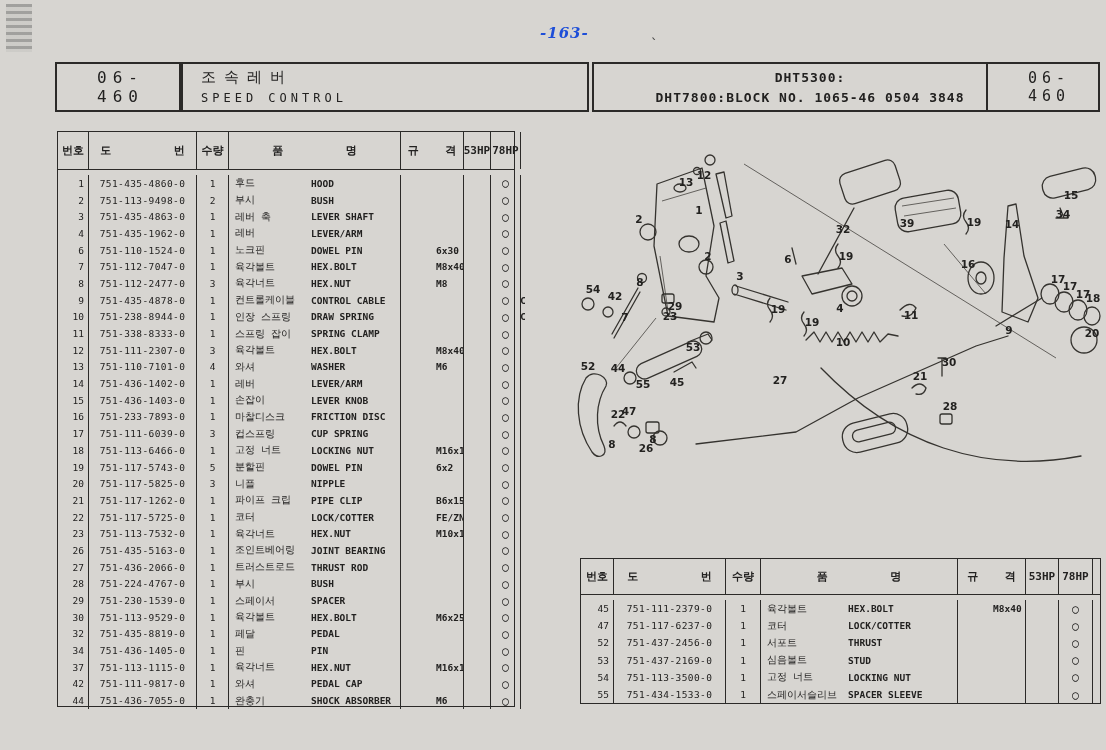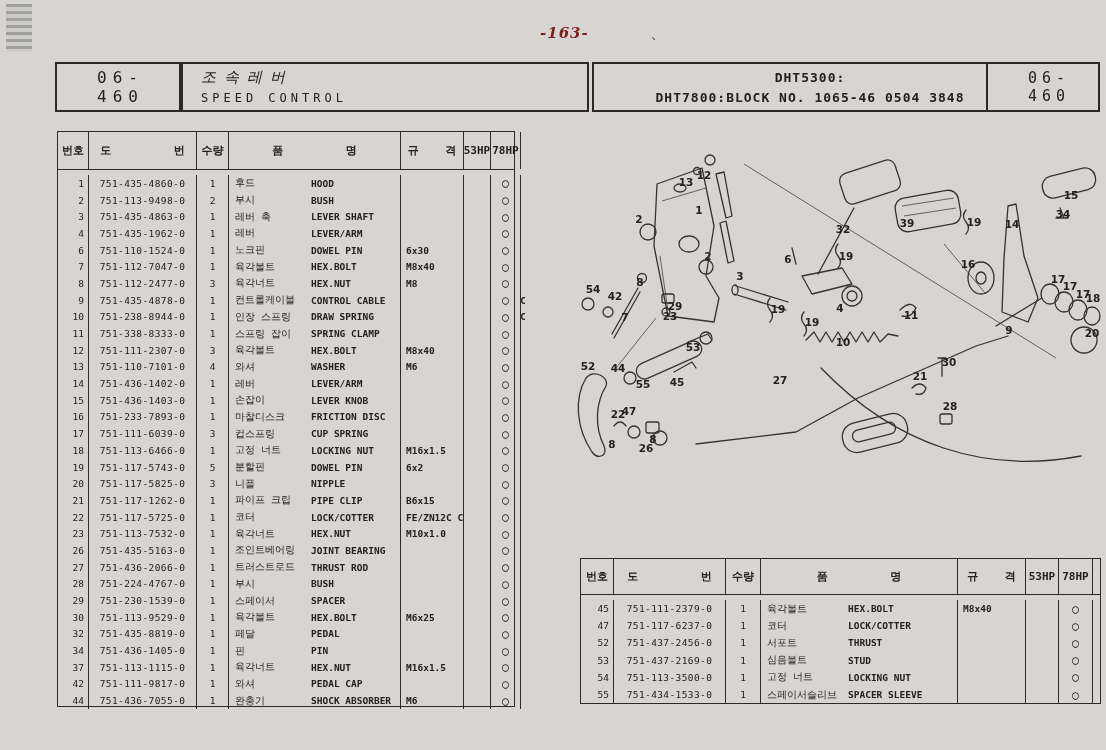--- a/index.html
+++ b/index.html
@@ -9,29 +9,29 @@
     font-family:"DejaVu Sans Mono","Liberation Mono",monospace;
     color:#222120;
   }
   .smudge{
     position:absolute;left:6px;top:4px;width:26px;height:48px;
     background:repeating-linear-gradient(180deg,#8a8a88 0 3px,#c9c8c4 3px 7px);
     opacity:.7;
   }
   .page-num{
     position:absolute;left:540px;top:24px;font-family:"DejaVu Serif","Liberation Serif",serif;
-    font-style:italic;font-weight:bold;font-size:15px;letter-spacing:1px;color:#7f1d1d;
+    font-style:italic;font-weight:bold;font-size:15px;letter-spacing:1px;color:#1d4ed8;
   }
   .tickmark{position:absolute;left:650px;top:36px;font-size:14px;color:#444;}
   
   .hdr{position:absolute;top:62px;border:2px solid #2b2a28;background:transparent;box-sizing:border-box;padding-left:40px;}
   .hdr-code{left:55px;width:126px;height:50px;display:flex;align-items:center;justify-content:center;
     font-size:16px;letter-spacing:6px;}
   .hdr-title{left:181px;width:408px;height:50px;padding:3px 0 0 18px;}
-  .hdr-title .kr{font-size:15px;letter-spacing:8px;line-height:20px;font-style:italic;}
+  .hdr-title .kr{font-size:15px;letter-spacing:8px;line-height:20px;}
   .hdr-title .en{font-size:12px;letter-spacing:4px;line-height:22px;font-weight:normal;}
   .hdr-model{left:592px;width:394px;height:50px;padding:4px 0 0 40px;border-right:none;}
   .hdr-model div{font-size:13px;letter-spacing:1px;line-height:20px;font-weight:bold;text-align:center;}
   .hdr-code2{left:986px;width:114px;height:50px;display:flex;align-items:center;justify-content:center;
     font-size:15px;letter-spacing:5px;}
   
   .ptable{position:absolute;border:1.5px solid #2b2a28;box-sizing:border-box;background:transparent;}
   #main-table{left:57px;top:131px;width:458px;height:576px;}
   #bottom-table{left:580px;top:558px;width:521px;height:146px;}
   .thead,.trow{display:grid;box-sizing:border-box;}
@@ -47,21 +47,21 @@
   .sep{border-right:1.2px solid #2b2a28;}
   .rows{padding-top:5px;}
   #main-table .trow{height:16.7px;}
   #bottom-table .trow{height:17.2px;}
   .td{font-size:9.5px;padding:0 2px;}
   .c-no{justify-content:flex-end;padding-right:4px;}
   .c-dwg{justify-content:center;letter-spacing:.4px;}
   .c-qty{justify-content:center;}
   .c-kr{padding-left:6px;font-size:10px;}
   .c-en{padding-left:2px;font-weight:bold;}
-  .c-spec{padding-left:5px;font-weight:bold;}
+  .c-spec{padding-left:5px;font-weight:bold;margin-left:30px;}
   .c-53,.c-78{justify-content:center;font-size:11.5px;}
   .c-rem{justify-content:center;font-weight:bold;}
   .sp-wide{letter-spacing:28px;text-indent:28px;}
   .sp-med{letter-spacing:10px;text-indent:10px;}
   
   #diagram{position:absolute;left:556px;top:126px;width:550px;height:435px;}
   #diagram svg{width:100%;height:100%;}
   .ln{fill:none;stroke:#35332f;stroke-width:1.3;stroke-linejoin:round;stroke-linecap:round;}
   .lnthin{fill:none;stroke:#45433f;stroke-width:.8;}
   .callout{font-family:"DejaVu Sans","Liberation Sans",sans-serif;font-size:10.5px;font-weight:bold;fill:#232220;}

